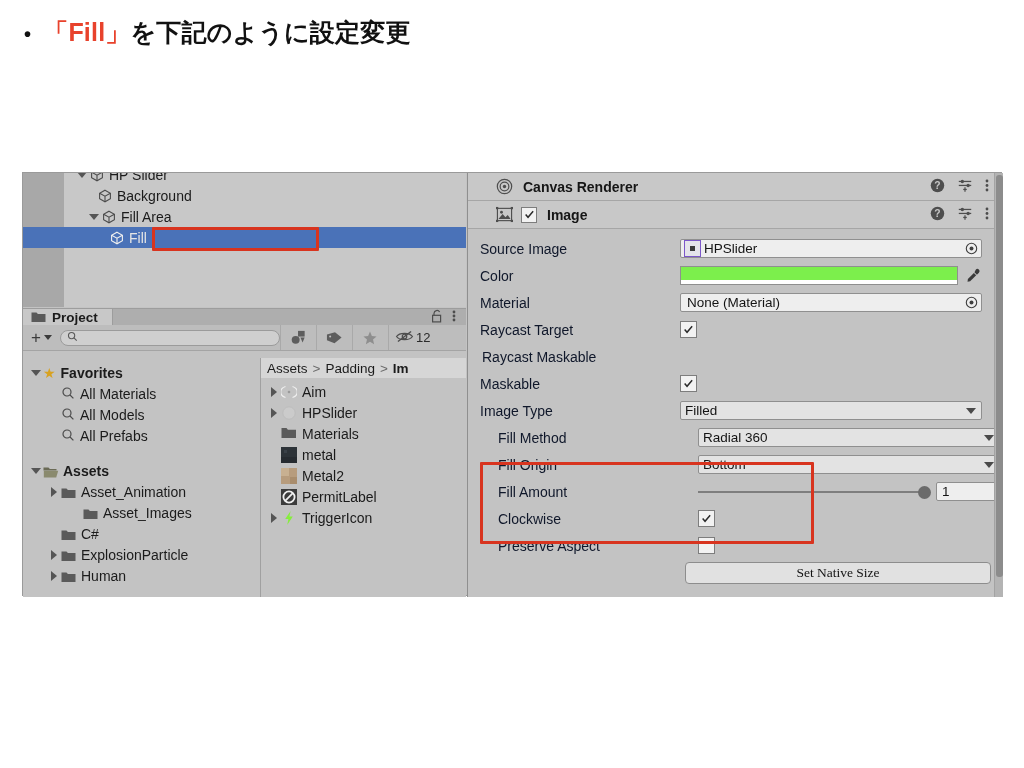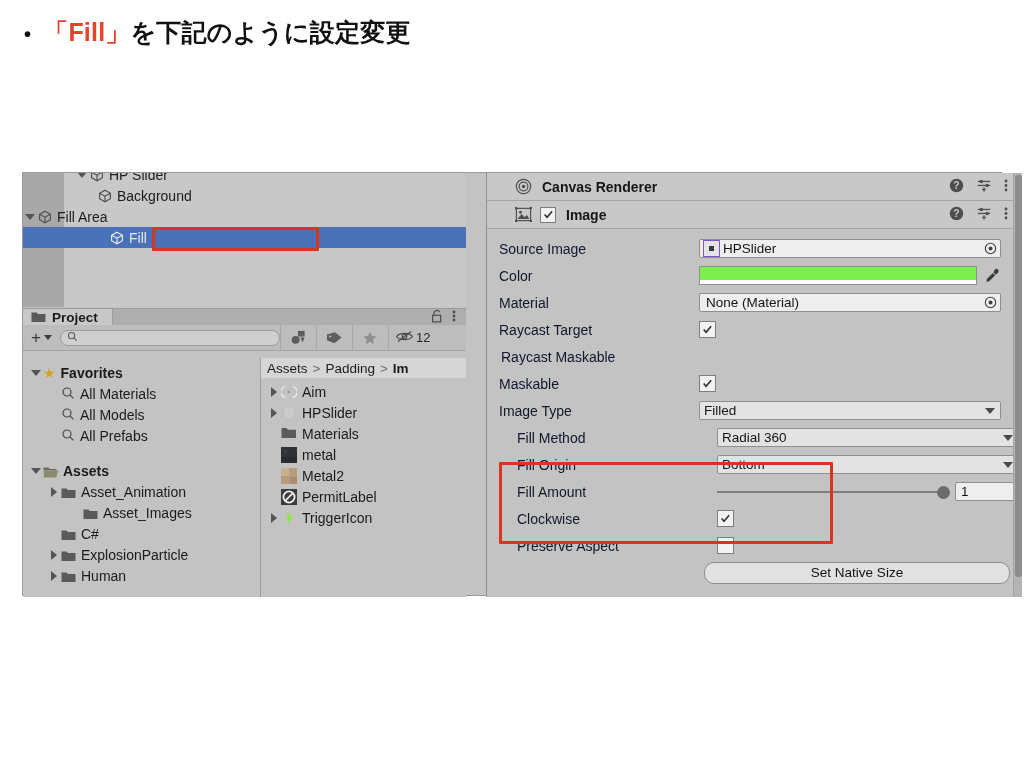--- a/index.html
+++ b/index.html
@@ -262,21 +262,20 @@
   
   #inspector-panel {
     position: absolute;
     left: 444px; top: 0;
     width: 536px;
     height: 424px;
     background: #c3c3c3;
     box-sizing: border-box;
     border-left: 1px solid #8f8f8f;
     overflow: hidden;
-    margin-left: 19px;
   }
   .comp-header {
     height: 28px;
     display: flex;
     align-items: center;
     background: #c8c8c8;
     border-bottom: 1px solid #a6a6a6;
     padding: 0 0 0 8px;
     box-sizing: border-box;
   }
@@ -436,26 +435,27 @@
     box-sizing: border-box;
     font-size: 13.5px;
     color: #141414;
   }
   #set-native-row { padding-left: 0; justify-content: flex-end; padding-right: 12px; }
   #set-native-btn {
     width: 304px;
     height: 20px;
     background: #e1e1e1;
     border: 1px solid #8d8d8d;
-    border-radius: 10px;
+    border-radius: 4px;
     display: flex;
     align-items: center;
     justify-content: center;
     font-size: 13.5px;
     color: #141414;
+    font-family: Liberation Serif, serif;
   }
   #fill-settings-highlight {
     left: 12px;
     top: 233px;
     width: 334px;
     height: 82px;
   }
   #inspector-scrollbar {
     position: absolute;
     right: 0; top: 0;
@@ -510,21 +510,21 @@
           <svg viewBox="0 0 16 16" width="16" height="16">
             <g class="cube-line" fill="none" stroke="#4c4c4c" stroke-width="1.1">
               <path d="M8 2.2 L13.4 5.2 L13.4 10.8 L8 13.8 L2.6 10.8 L2.6 5.2 Z"></path>
               <path d="M2.6 5.2 L8 8.2 L13.4 5.2 M8 8.2 L8 13.8"></path>
             </g>
           </svg>
         </span>
         <span class="tree-label">Background</span>
       </div>
 
-      <div class="tree-row" style="">
+      <div class="tree-row" style="padding-left:64px;">
         <span class="tw-foldout">
             <span class="tri-down"></span>
           </span>
         <span class="cube-icon">
           <svg viewBox="0 0 16 16" width="16" height="16">
             <g class="cube-line" fill="none" stroke="#4c4c4c" stroke-width="1.1">
               <path d="M8 2.2 L13.4 5.2 L13.4 10.8 L8 13.8 L2.6 10.8 L2.6 5.2 Z"></path>
               <path d="M2.6 5.2 L8 8.2 L13.4 5.2 M8 8.2 L8 13.8"></path>
             </g>
           </svg>

